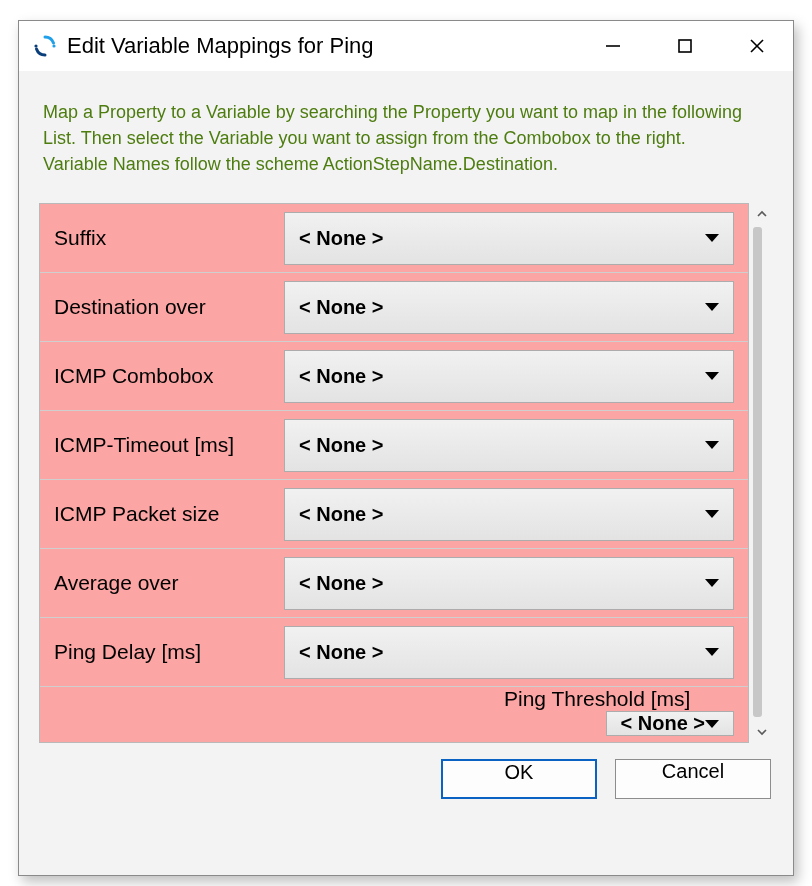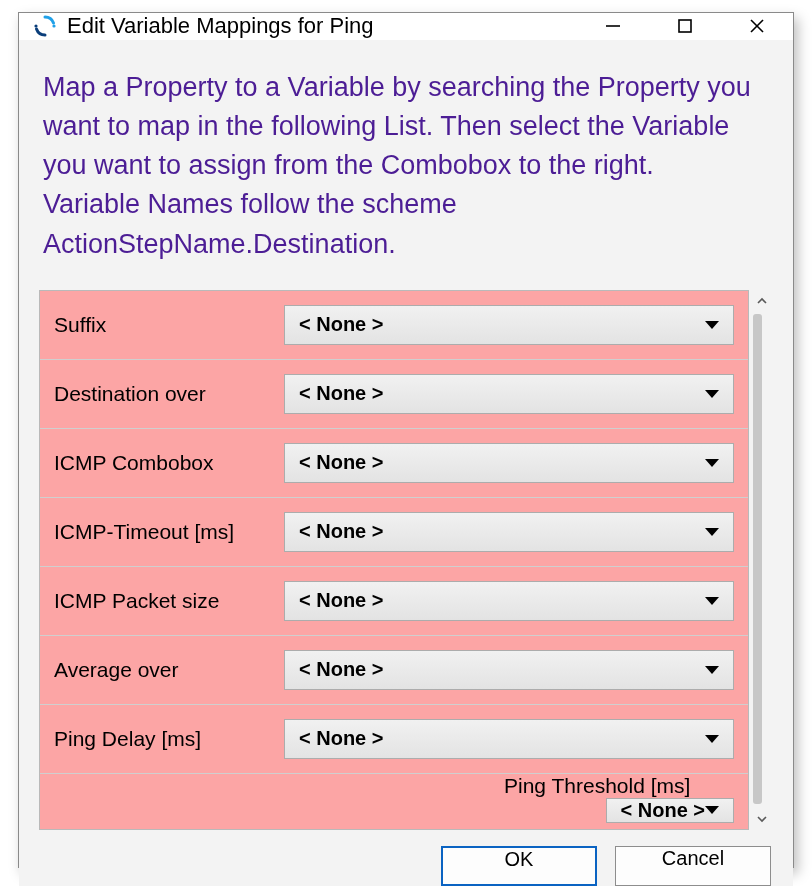--- a/index.html
+++ b/index.html
@@ -7,21 +7,21 @@
     margin: 0; padding: 0;
     width: 812px; height: 886px;
     background: #ffffff;
     font-family: "Segoe UI", Tahoma, sans-serif;
     font-size: 20px;
     color: #000;
     overflow: hidden;
   }
   .shadow-wrap {
     position: absolute;
-    left: 18px; top: 12px;
+    left: 18px; top: 20px;
     width: 776px; height: 856px;
     box-shadow: 4px 6px 12px rgba(0,0,0,0.25);
     background: #f7f7f7;
     border: 1px solid #8a8a8a;
   }
   .window {
     position: absolute;
     left: 0; top: 0; right: 0; bottom: 0;
     display: flex;
     flex-direction: column;
@@ -66,23 +66,23 @@
   .win-btn svg { display:block; }
   .content {
     flex: 1 1 auto;
     display: flex;
     flex-direction: column;
     padding: 0;
     background: #f3f3f3;
   }
   .instructions {
     padding: 28px 24px 16px 24px;
-    font-size: 27px;
+    font-size: 18px;
     line-height: 1.45;
-    color: #4c1d95;
+    color: #4d7c0f;
     background: #f3f3f3;
   }
   .list-wrap {
     position: relative;
     margin: 10px 20px 0 20px;
     height: 540px;
     display: flex;
   }
   .list {
     flex: 1 1 auto;
@@ -105,21 +105,21 @@
     padding-bottom: 2px;
     flex-direction: column;
   }
   .prop-name {
     width: 230px;
     font-size: 21px;
     color: #000;
   }
   .combo {
     flex: 1 1 auto;
-    height: 40px;
+    height: 53px;
     border: 1px solid #acacac;
     background: linear-gradient(#f1f1f1, #e3e3e3);
     display: flex;
     align-items: center;
     padding: 0 10px 0 14px;
     position: relative;
     cursor: default;
   }
   .combo .combo-text {
     font-size: 20px;

